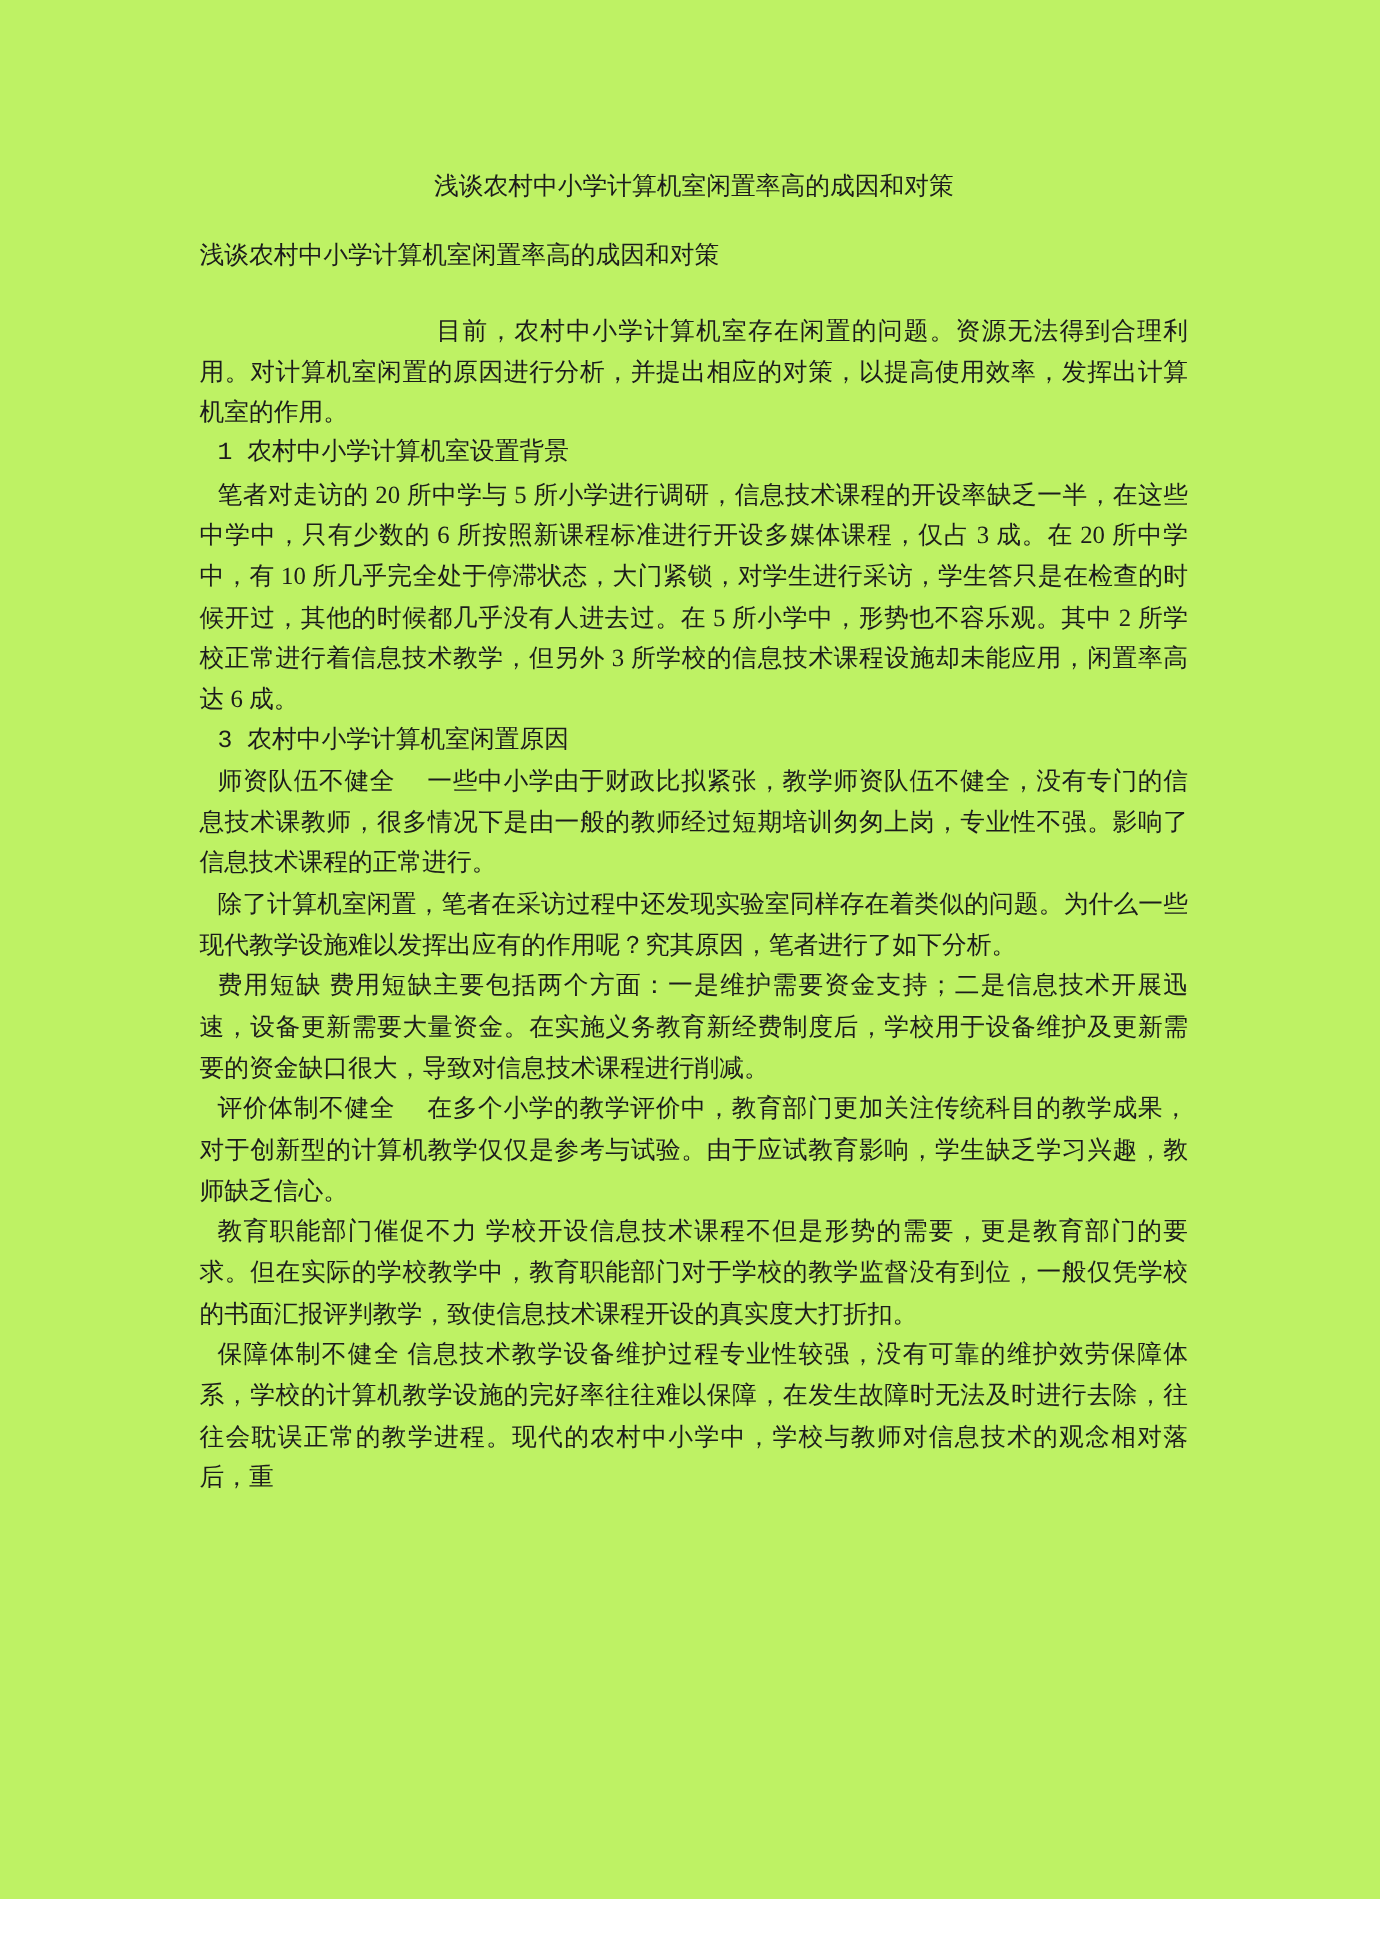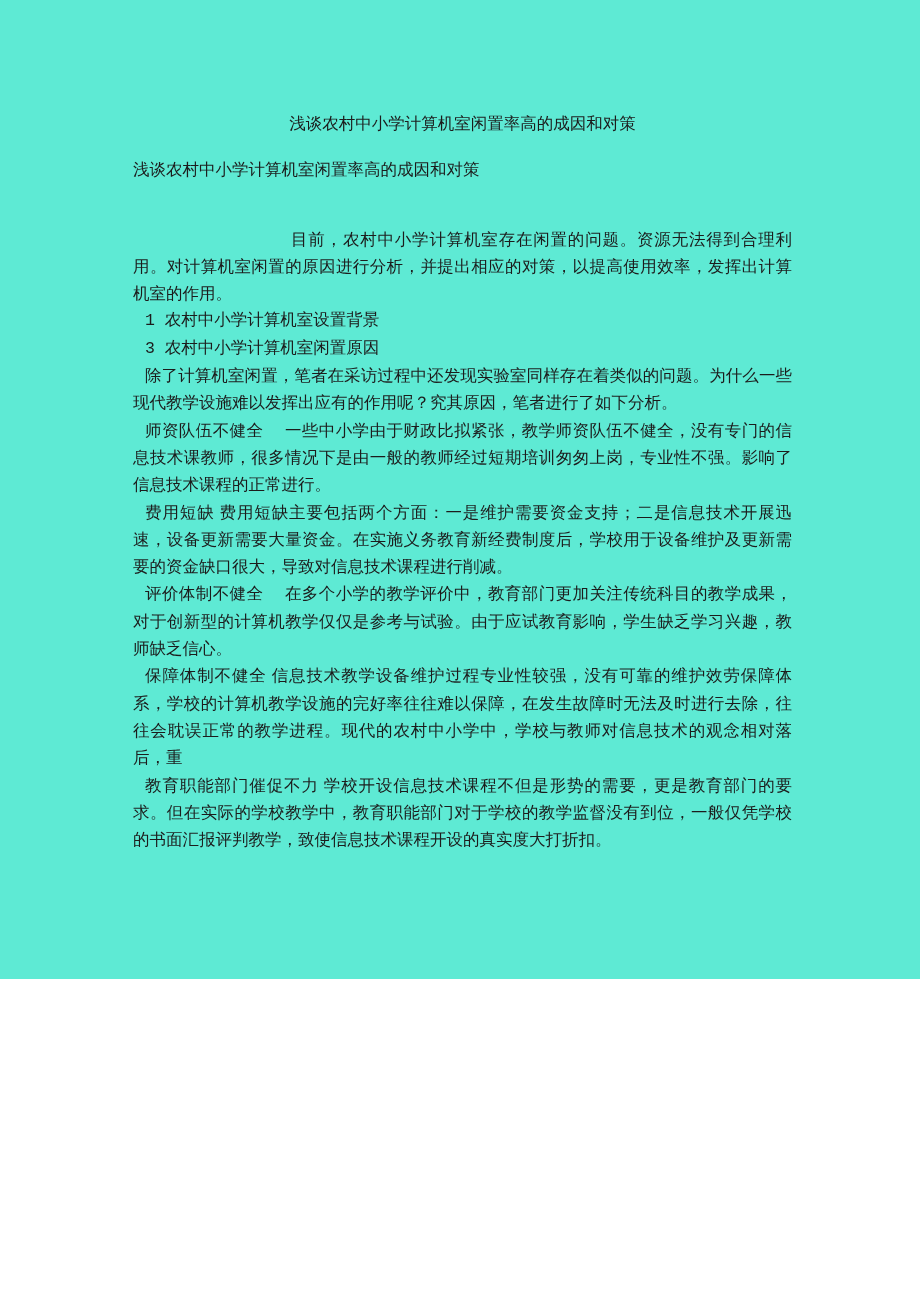--- a/index.html
+++ b/index.html
@@ -3,22 +3,22 @@
 <meta charset="utf-8">
 <style>
   html, body {
     margin: 0;
     padding: 0;
     background: #ffffff;
   }
   .page {
     position: relative;
     width: 920px;
-    height: 979px;
-    background: #5eead4;
+    height: 1266px;
+    background: #bef264;
     overflow: hidden;
     font-family: "Liberation Serif", "DejaVu Serif", serif;
     color: #1c1c1c;
   }
   .content {
     position: absolute;
     left: 133px;
     top: 110px;
     width: 659px;
     font-size: 16.5px;
@@ -31,21 +31,21 @@
     font-weight: normal;
     text-align: center;
     text-indent: 0;
   }
   .doc-subtitle {
     margin: 19px 0 0 0;
     text-align: left;
     text-indent: 0;
   }
   .body-block {
-    margin-top: 42px;
+    margin-top: 23px;
   }
   .para {
     margin: 0;
     text-indent: 12px;
   }
   .para.intro {
     text-indent: 158px;
   }
   .para.heading {
     text-indent: 12px;
@@ -55,22 +55,23 @@
 </head>
 <body>
 
 <div class="page">
   <div class="content">
     <h1 class="doc-title">浅谈农村中小学计算机室闲置率高的成因和对策</h1>
     <p class="doc-subtitle">浅谈农村中小学计算机室闲置率高的成因和对策</p>
     <div class="body-block">
         <p class="para intro">目前，农村中小学计算机室存在闲置的问题。资源无法得到合理利用。对计算机室闲置的原因进行分析，并提出相应的对策，以提高使用效率，发挥出计算机室的作用。</p>
         <p class="para heading">1 农村中小学计算机室设置背景</p>
+        <p class="para body">笔者对走访的 20 所中学与 5 所小学进行调研，信息技术课程的开设率缺乏一半，在这些中学中，只有少数的 6 所按照新课程标准进行开设多媒体课程，仅占 3 成。在 20 所中学中，有 10 所几乎完全处于停滞状态，大门紧锁，对学生进行采访，学生答只是在检查的时候开过，其他的时候都几乎没有人进去过。在 5 所小学中，形势也不容乐观。其中 2 所学校正常进行着信息技术教学，但另外 3 所学校的信息技术课程设施却未能应用，闲置率高达 6 成。</p>
         <p class="para heading">3 农村中小学计算机室闲置原因</p>
+        <p class="para body">师资队伍不健全　 一些中小学由于财政比拟紧张，教学师资队伍不健全，没有专门的信息技术课教师，很多情况下是由一般的教师经过短期培训匆匆上岗，专业性不强。影响了信息技术课程的正常进行。</p>
         <p class="para body">除了计算机室闲置，笔者在采访过程中还发现实验室同样存在着类似的问题。为什么一些现代教学设施难以发挥出应有的作用呢？究其原因，笔者进行了如下分析。</p>
-        <p class="para body">师资队伍不健全　 一些中小学由于财政比拟紧张，教学师资队伍不健全，没有专门的信息技术课教师，很多情况下是由一般的教师经过短期培训匆匆上岗，专业性不强。影响了信息技术课程的正常进行。</p>
         <p class="para body">费用短缺 费用短缺主要包括两个方面：一是维护需要资金支持；二是信息技术开展迅速，设备更新需要大量资金。在实施义务教育新经费制度后，学校用于设备维护及更新需要的资金缺口很大，导致对信息技术课程进行削减。</p>
         <p class="para body">评价体制不健全　 在多个小学的教学评价中，教育部门更加关注传统科目的教学成果，对于创新型的计算机教学仅仅是参考与试验。由于应试教育影响，学生缺乏学习兴趣，教师缺乏信心。</p>
+        <p class="para body">教育职能部门催促不力 学校开设信息技术课程不但是形势的需要，更是教育部门的要求。但在实际的学校教学中，教育职能部门对于学校的教学监督没有到位，一般仅凭学校的书面汇报评判教学，致使信息技术课程开设的真实度大打折扣。</p>
         <p class="para body">保障体制不健全 信息技术教学设备维护过程专业性较强，没有可靠的维护效劳保障体系，学校的计算机教学设施的完好率往往难以保障，在发生故障时无法及时进行去除，往往会耽误正常的教学进程。现代的农村中小学中，学校与教师对信息技术的观念相对落后，重</p>
-        <p class="para body">教育职能部门催促不力 学校开设信息技术课程不但是形势的需要，更是教育部门的要求。但在实际的学校教学中，教育职能部门对于学校的教学监督没有到位，一般仅凭学校的书面汇报评判教学，致使信息技术课程开设的真实度大打折扣。</p>
       </div>
   </div>
 </div>
 
 </body></html>

